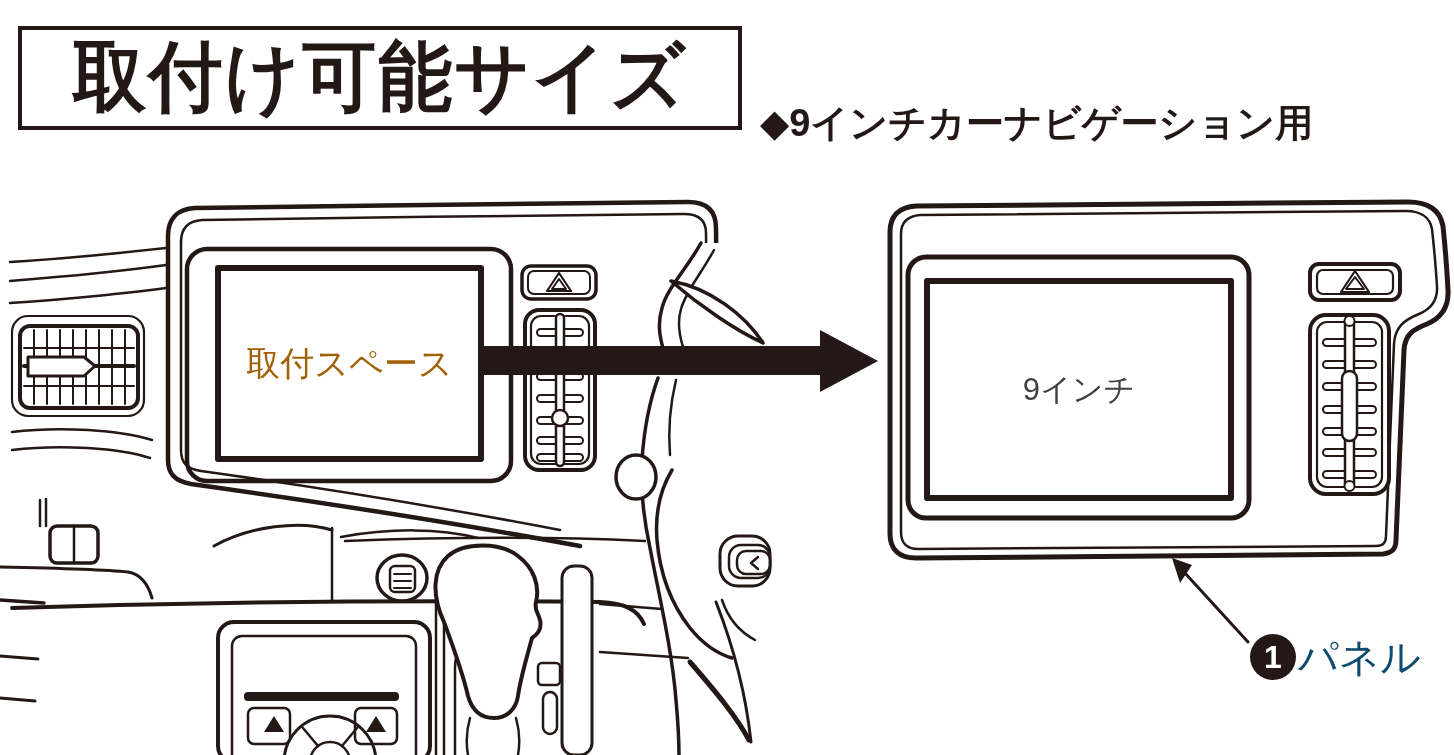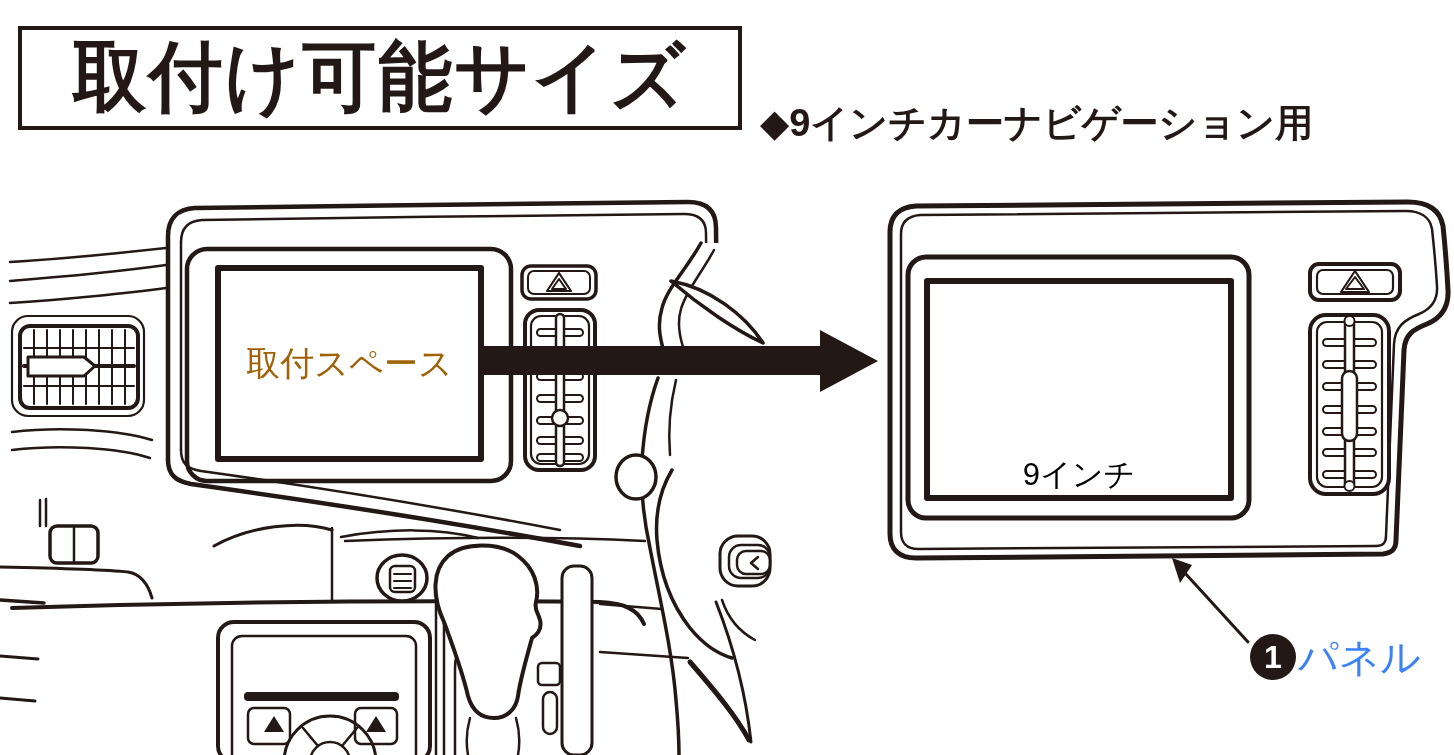--- a/index.html
+++ b/index.html
@@ -21,31 +21,31 @@
     left:760px;top:54px;width:680px;height:52px;display:flex;align-items:center;
     font-size:38px;font-weight:600;white-space:nowrap;color:#231815;margin-top:43px;
   }
   .screen-label-left{
     left:218px;top:268px;width:263px;height:191px;
     display:flex;align-items:center;justify-content:center;
     font-size:34px;font-weight:400;color:#a16207;white-space:nowrap;
   }
   .screen-label-right{
     left:927px;top:281px;width:304px;height:217px;
-    display:flex;flex-direction:column;align-items:center;justify-content:flex-end;
-    font-size:31px;font-weight:400;line-height:46px;color:#000000;text-align:center;white-space:nowrap;
+    display:flex;flex-direction:column;align-items:center;justify-content:center;
+    font-size:31px;font-weight:400;line-height:46px;color:#404040;text-align:center;white-space:nowrap;
   }
   .callout-number{
     left:1251px;top:635px;width:44px;height:44px;
     display:flex;align-items:center;justify-content:center;
     font-size:32px;font-weight:800;color:#ffffff;
   }
   .callout-label{
     left:1298px;top:633px;height:48px;display:flex;align-items:center;
-    font-size:40px;font-weight:500;color:#3b82f6;white-space:nowrap;
+    font-size:40px;font-weight:500;color:#0c4a6e;white-space:nowrap;
   }
 </style>
 </head>
 <body>
 
 <div class="page">
 
   <svg class="artwork" width="1454" height="755" viewBox="0 0 1454 755">
     <g stroke="#231815" fill="none" stroke-linecap="round" stroke-linejoin="round">
 

